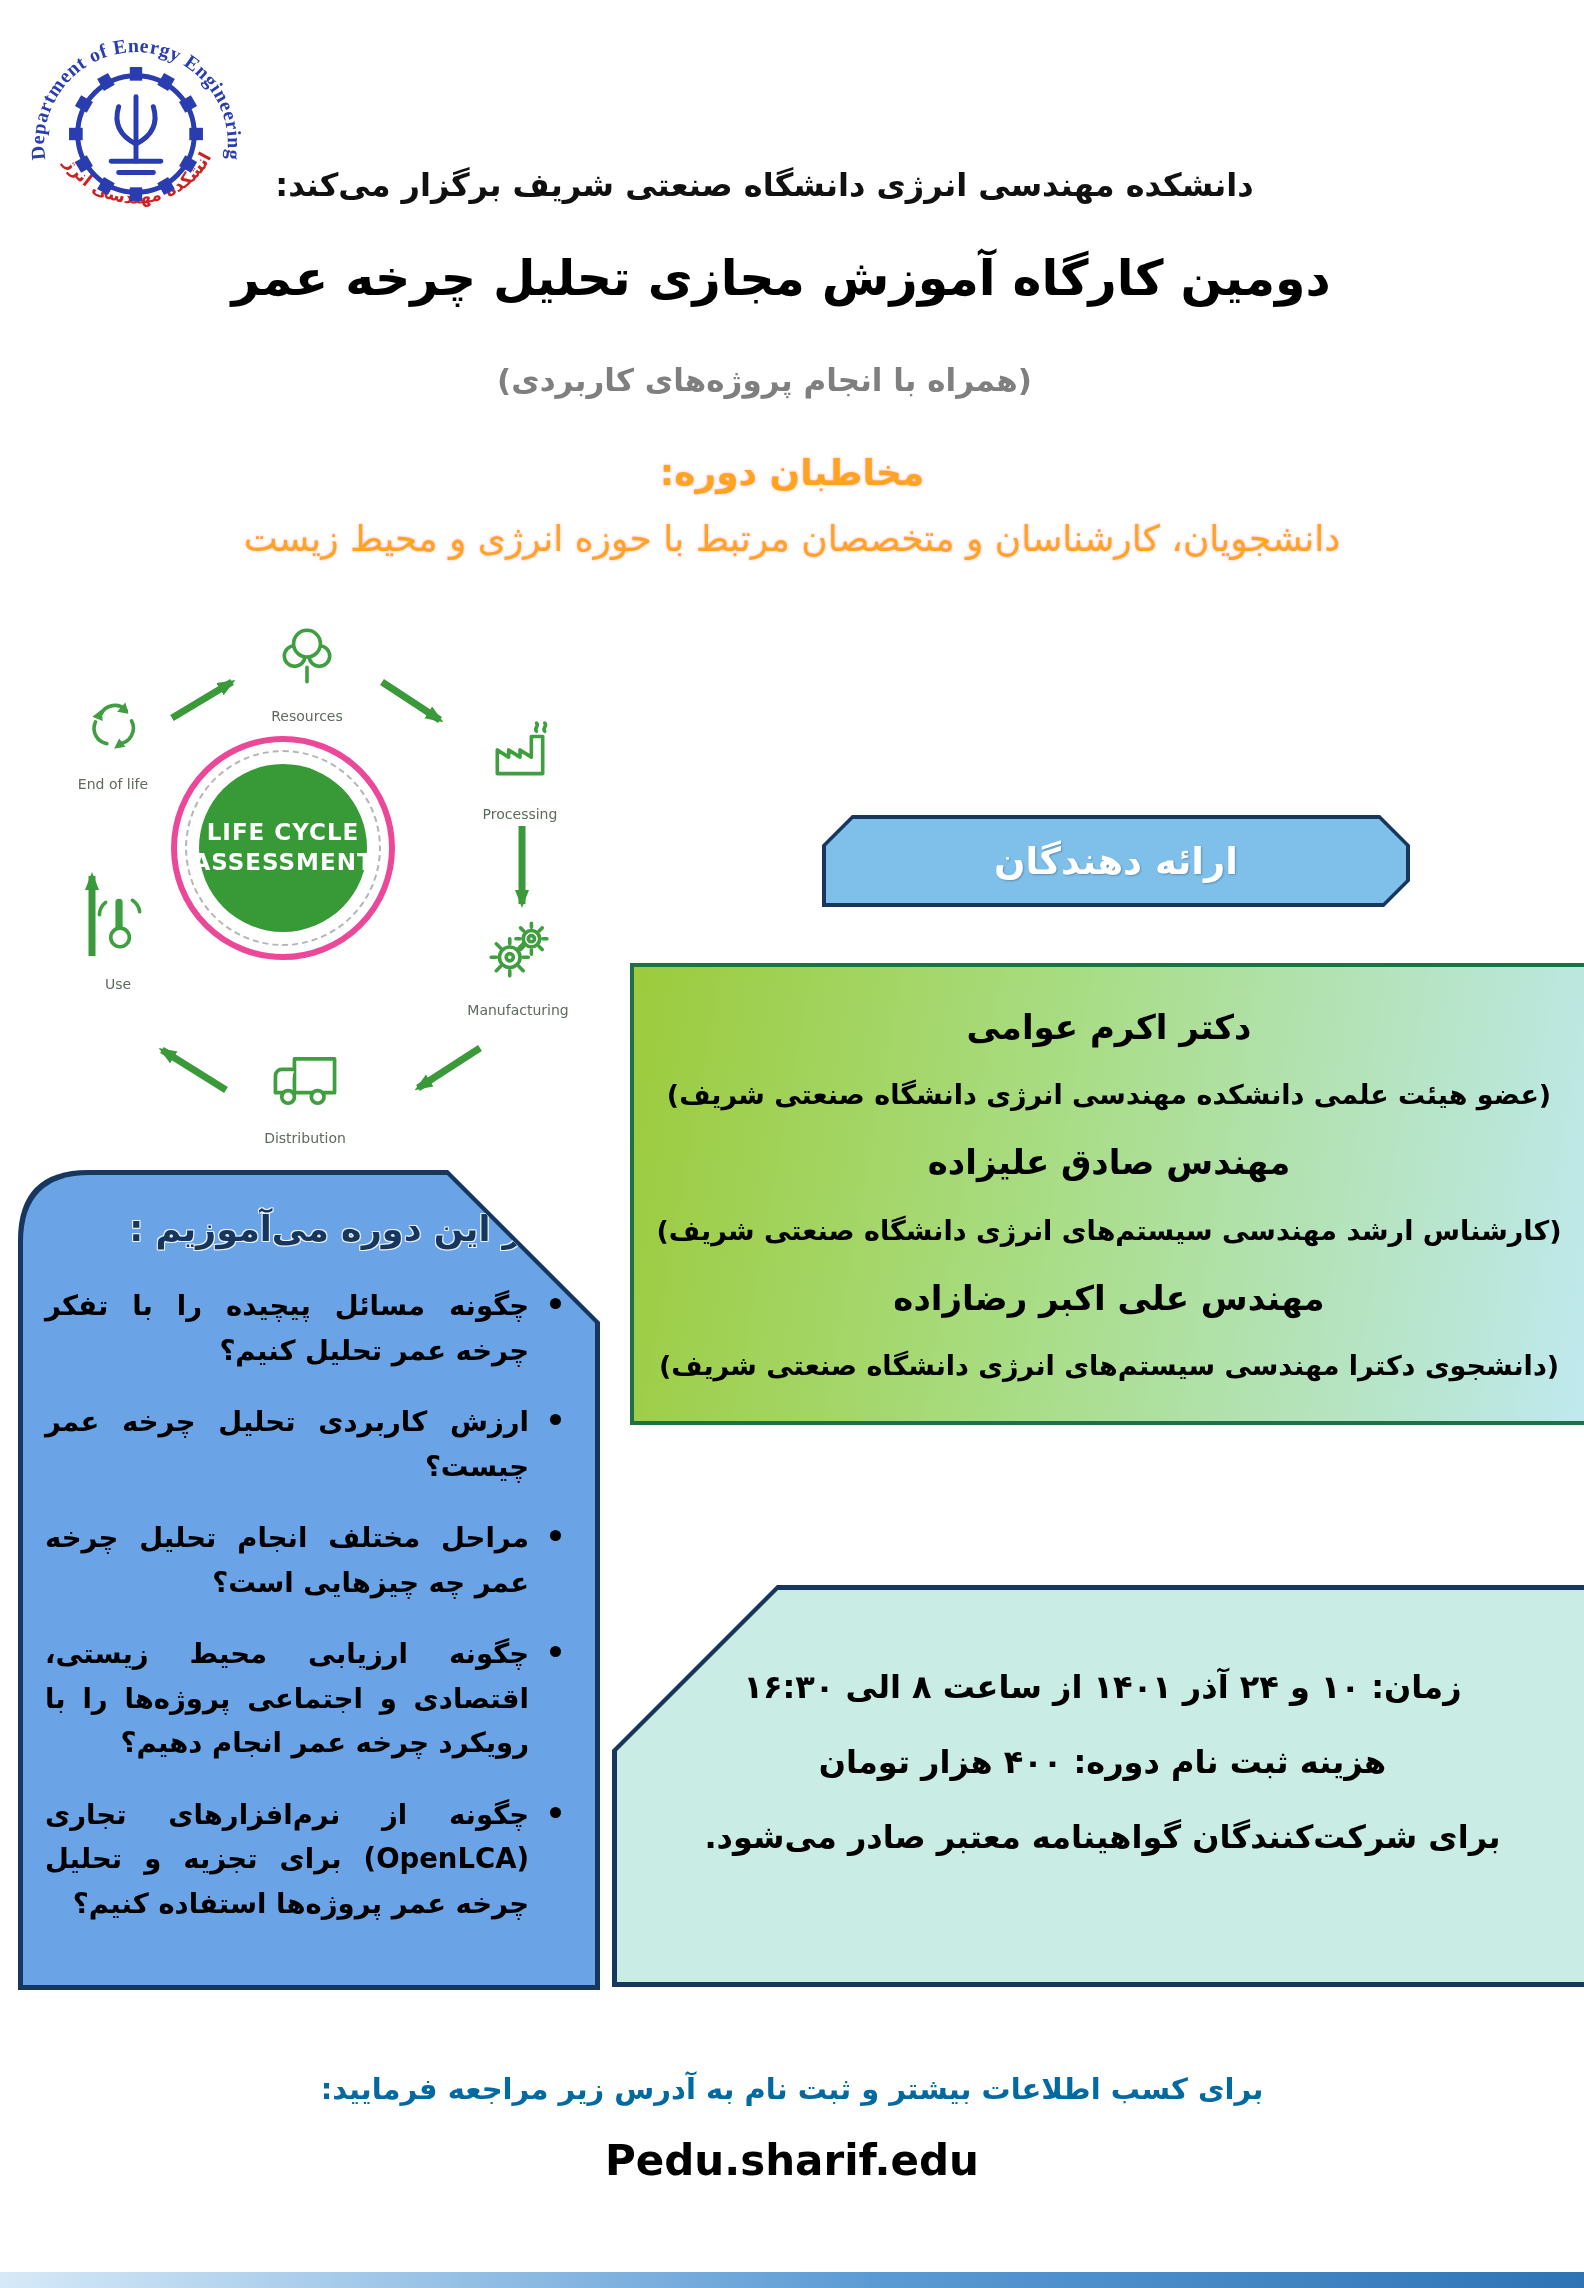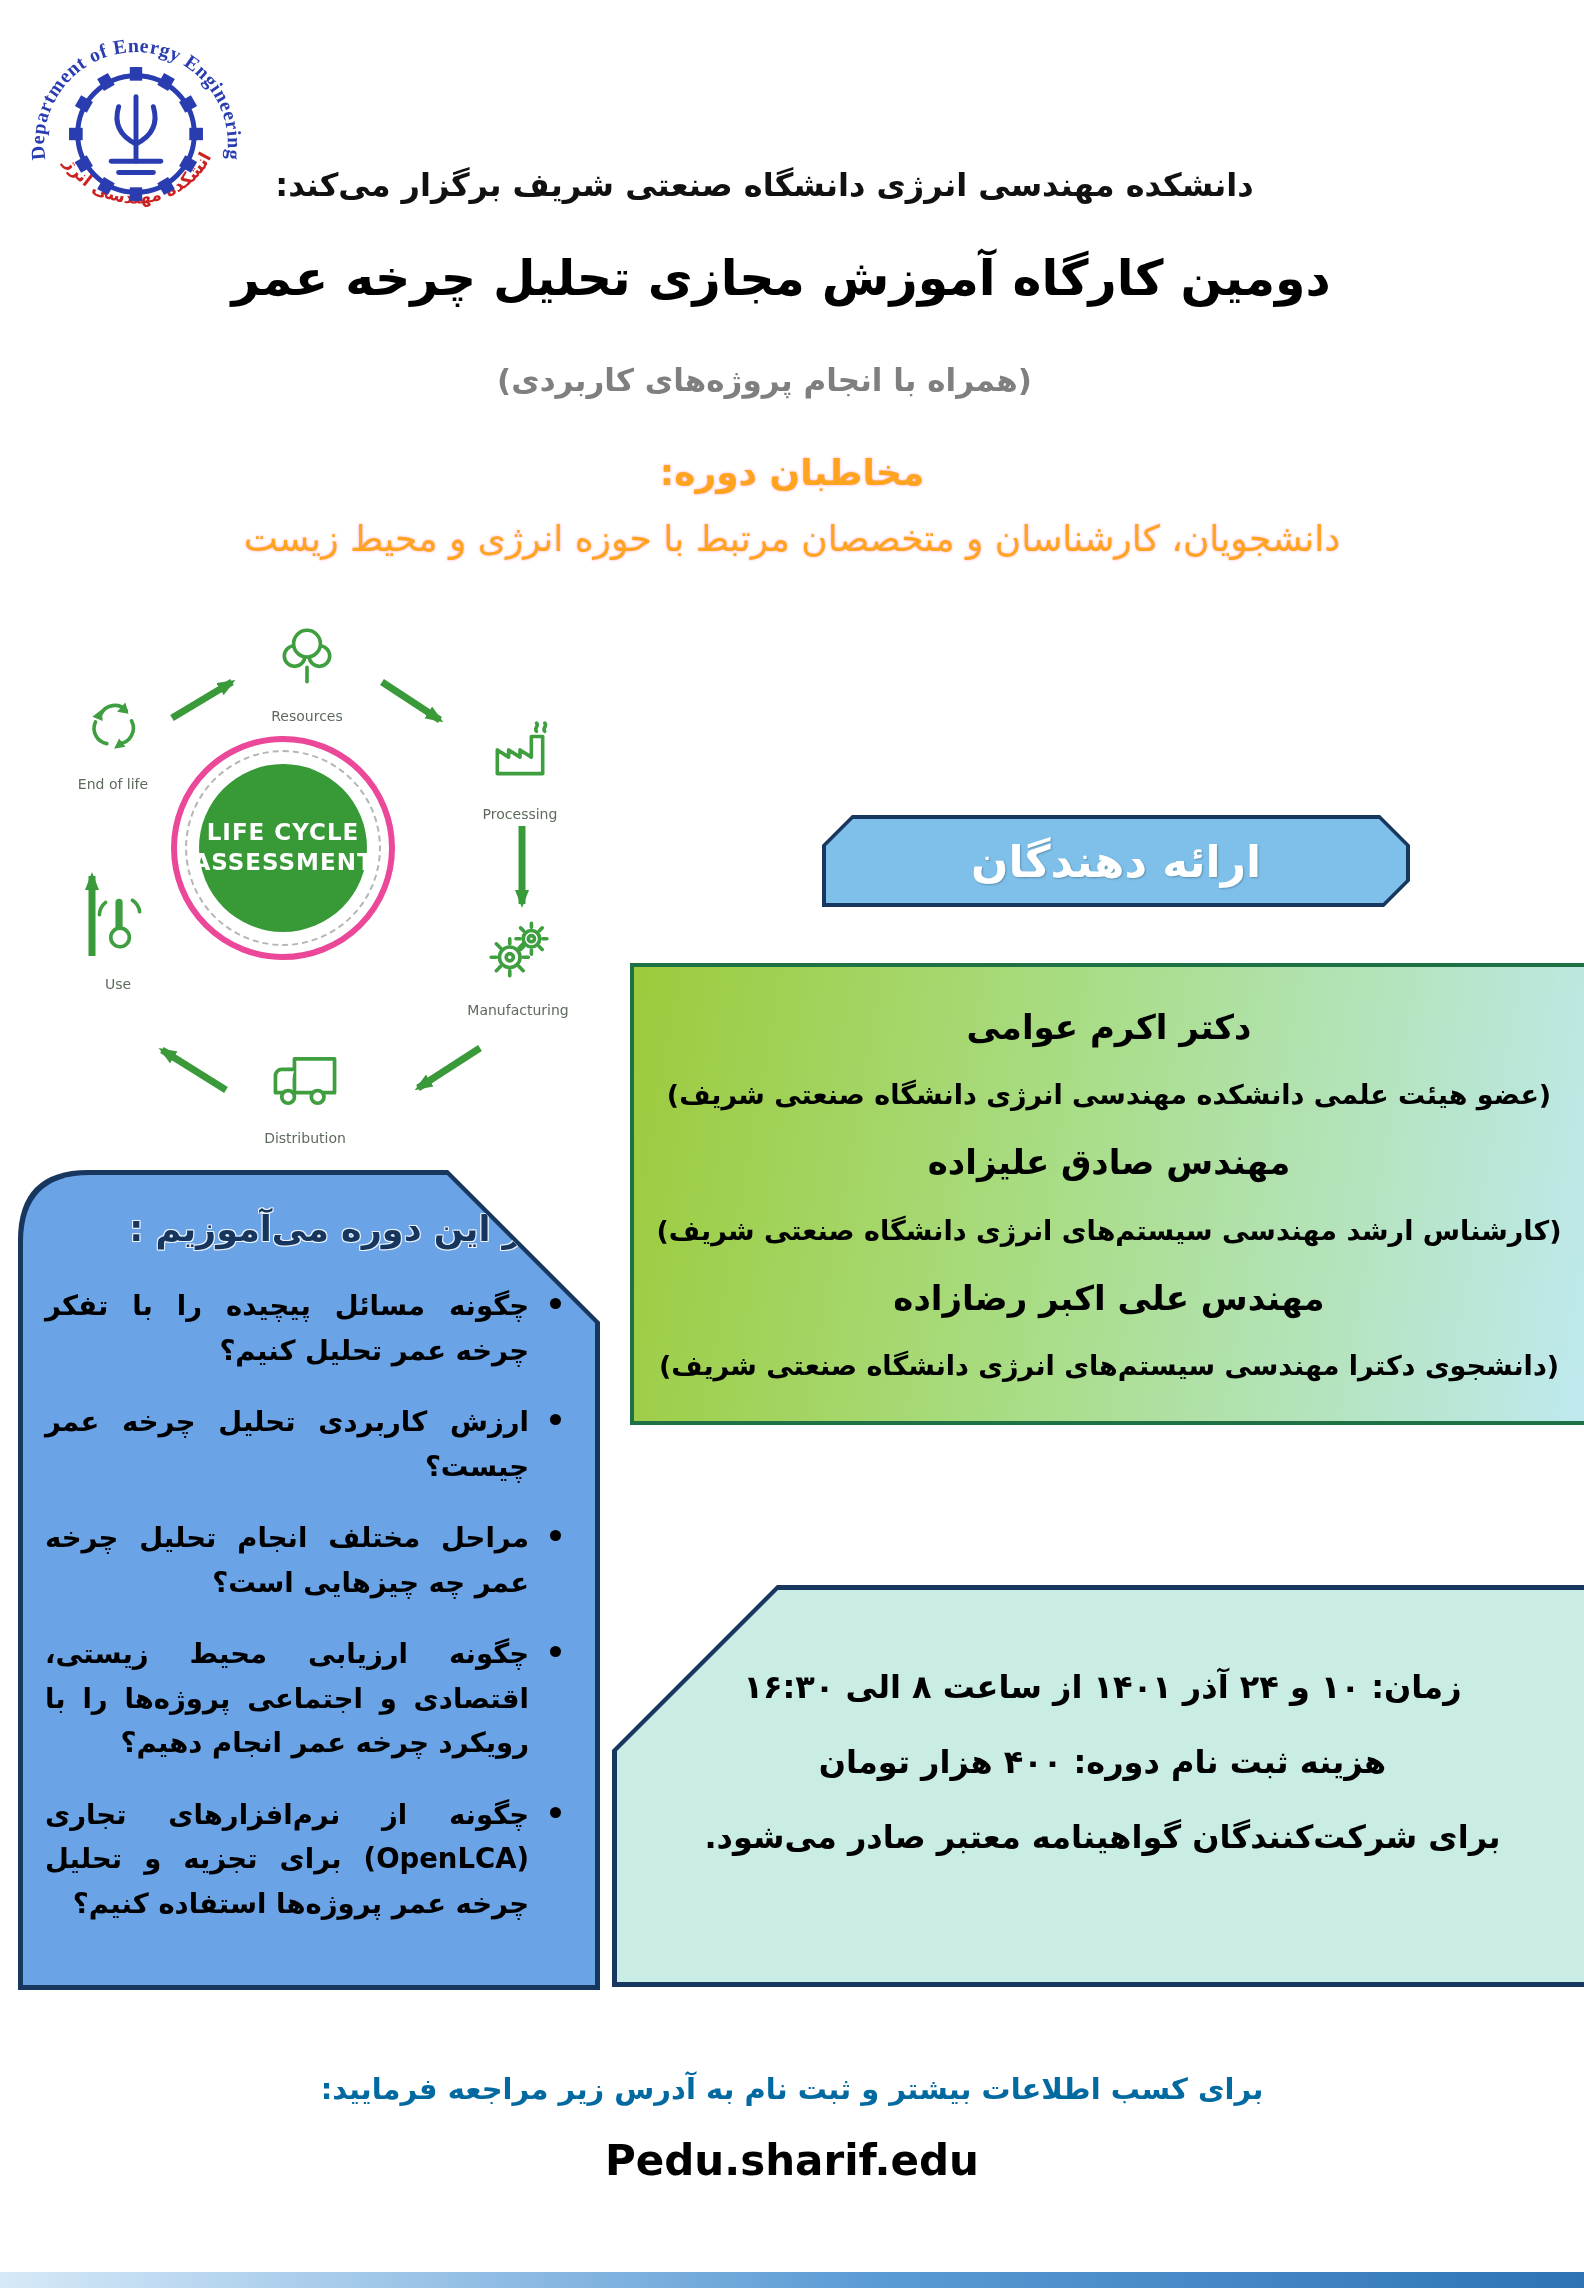--- a/index.html
+++ b/index.html
@@ -65,21 +65,21 @@
   .presenters-header-outer {
     top:815px; left:822px; width:588px; height:92px; background:#17375e;
     clip-path:polygon(30px 0, calc(100% - 30px) 0, 100% 30px,
                       100% calc(100% - 26px), calc(100% - 26px) 100%, 0 100%, 0 30px);
   }
   .presenters-header-inner {
     position:absolute; left:4px; top:4px; right:4px; bottom:4px; background:#7ec0ea;
     clip-path:polygon(27px 0, calc(100% - 27px) 0, 100% 27px,
                       100% calc(100% - 23px), calc(100% - 23px) 100%, 0 100%, 0 27px);
     display:flex; align-items:center; justify-content:center;
-    color:#fff; font-size:44px; font-weight:bold; direction:rtl;
+    color:#fff; font-size:37px; font-weight:bold; direction:rtl;
     text-shadow:1px 1px 2px rgba(0,0,0,.25);
   }
 
   
   .presenters-box {
     top:963px; left:630px; width:958px; height:462px;
     border:4px solid #1e7145;
     background:linear-gradient(100deg, #9ccb3c 0%, #a9dd86 45%, #bfe9ef 100%);
     display:flex; flex-direction:column; justify-content:space-evenly;
     text-align:center; direction:rtl; padding:8px 14px;

